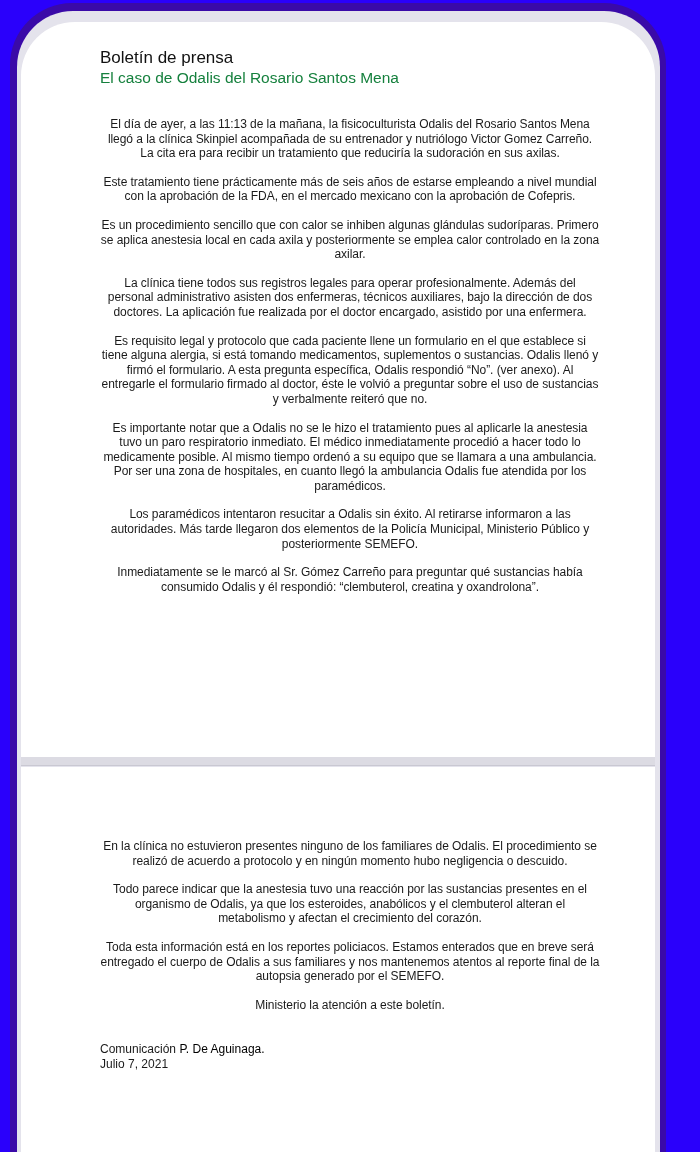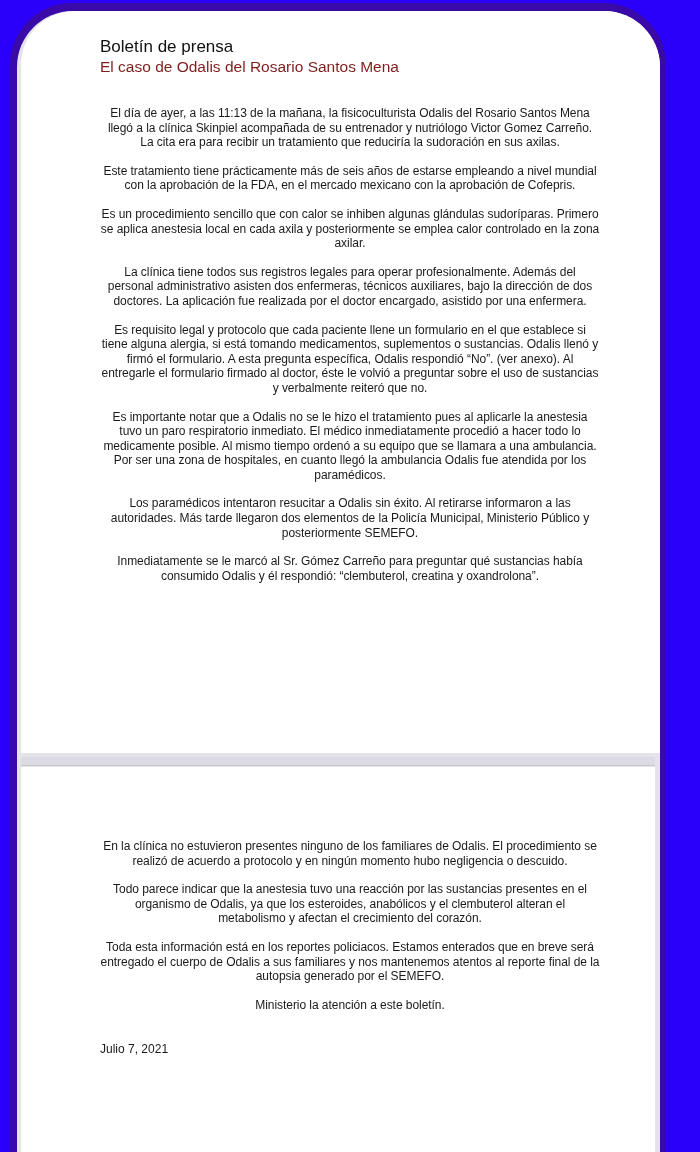--- a/index.html
+++ b/index.html
@@ -16,30 +16,30 @@
   }
   .inner {
     position:absolute; left:17px; top:11px; width:643px; height:1150px;
     background:#e4e3ec;
     border-radius:56px 56px 0 0;
     overflow:hidden;
   }
   .page {
     position:absolute; left:4px; width:634px; background:#ffffff;
   }
-  .page1 { top:0; height:742px; border-radius:54px 54px 0 0;padding-left:27px; }
+  .page1 { top:11px; height:742px; border-radius:54px 54px 0 0; }
   .sep {
     position:absolute; left:4px; width:634px; top:746px; height:8px;
     background:#dcdbe3;
     border-bottom:1px solid #c9c8d2;
   }
   .page2 { top:756px; height:400px; }
   .content { position:absolute; left:79px; width:500px; color:#1a1a1a; }
   .title { font-size:17px; line-height:20px; color:#111; margin:0; font-weight:normal; }
-  .subtitle { font-size:15.5px; line-height:19px; color:#7f1d1d; margin:0; font-weight:normal; }
+  .subtitle { font-size:15.5px; line-height:19px; color:#15803d; margin:0; font-weight:normal; }
   p { margin:0 0 14px 0; font-size:12px; line-height:14.6px; letter-spacing:-0.05px;text-align:center; }
   .sig { font-size:12px; line-height:14.6px; }
   .sig b { font-weight:normal; color:#000; }
 </style>
 </head>
 <body>
 
 <div class="frame"></div>
 <div class="inner" style="left:17px;">
 
@@ -62,18 +62,22 @@
   <div class="sep"></div>
 
   <div class="page page2">
     <div class="content" style="top:72px;">
       <p>En la clínica no estuvieron presentes ninguno de los familiares de Odalis. El procedimiento se realizó de acuerdo a protocolo y en ningún momento hubo negligencia o descuido.</p>
       <p>Todo parece indicar que la anestesia tuvo una reacción por las sustancias presentes en el organismo de Odalis, ya que los esteroides, anabólicos y el clembuterol alteran el metabolismo y afectan el crecimiento del corazón.</p>
       <p>Toda esta información está en los reportes policiacos. Estamos enterados que en breve será entregado el cuerpo de Odalis a sus familiares y nos mantenemos atentos al reporte final de la autopsia generado por el SEMEFO.</p>
       <p>Ministerio la atención a este boletín.</p>
       <div style="height:16px;"></div>
       <div class="sig">
+        <div>
+          <span>Comunicación </span>
+          <b>P. De Aguinaga.</b>
+        </div>
         <div>Julio 7, 2021</div>
       </div>
     </div>
   </div>
 
 </div>
 
 </body></html>

